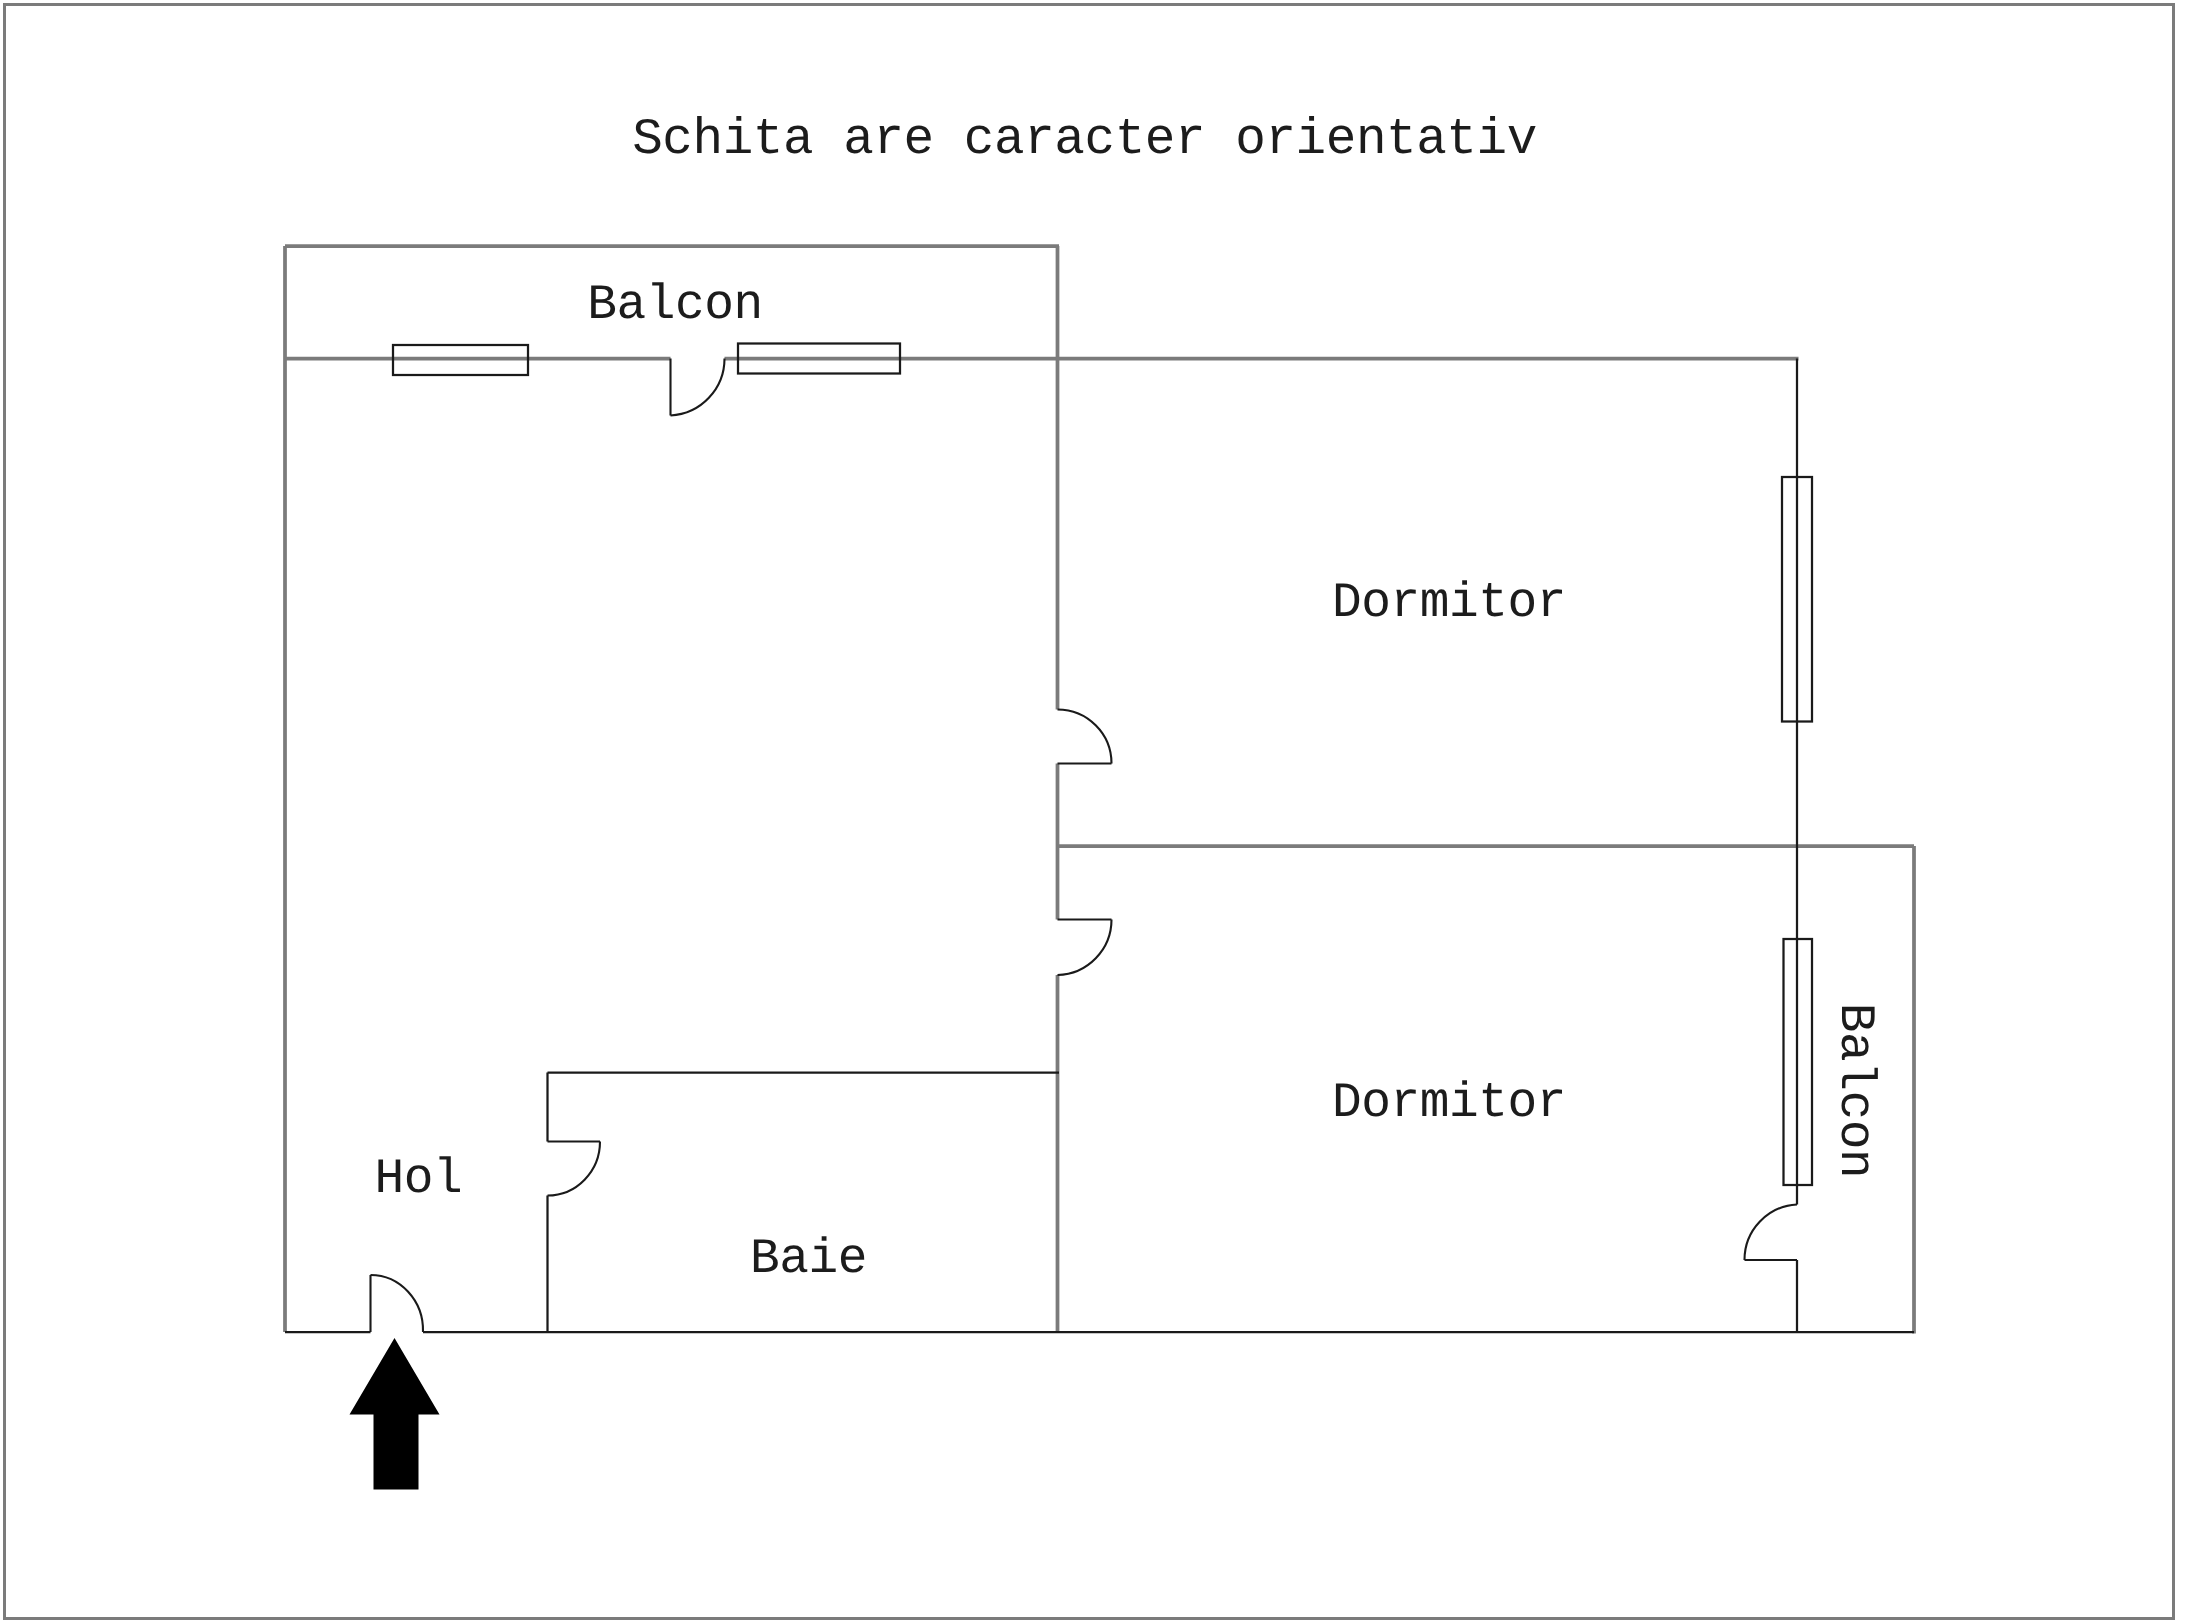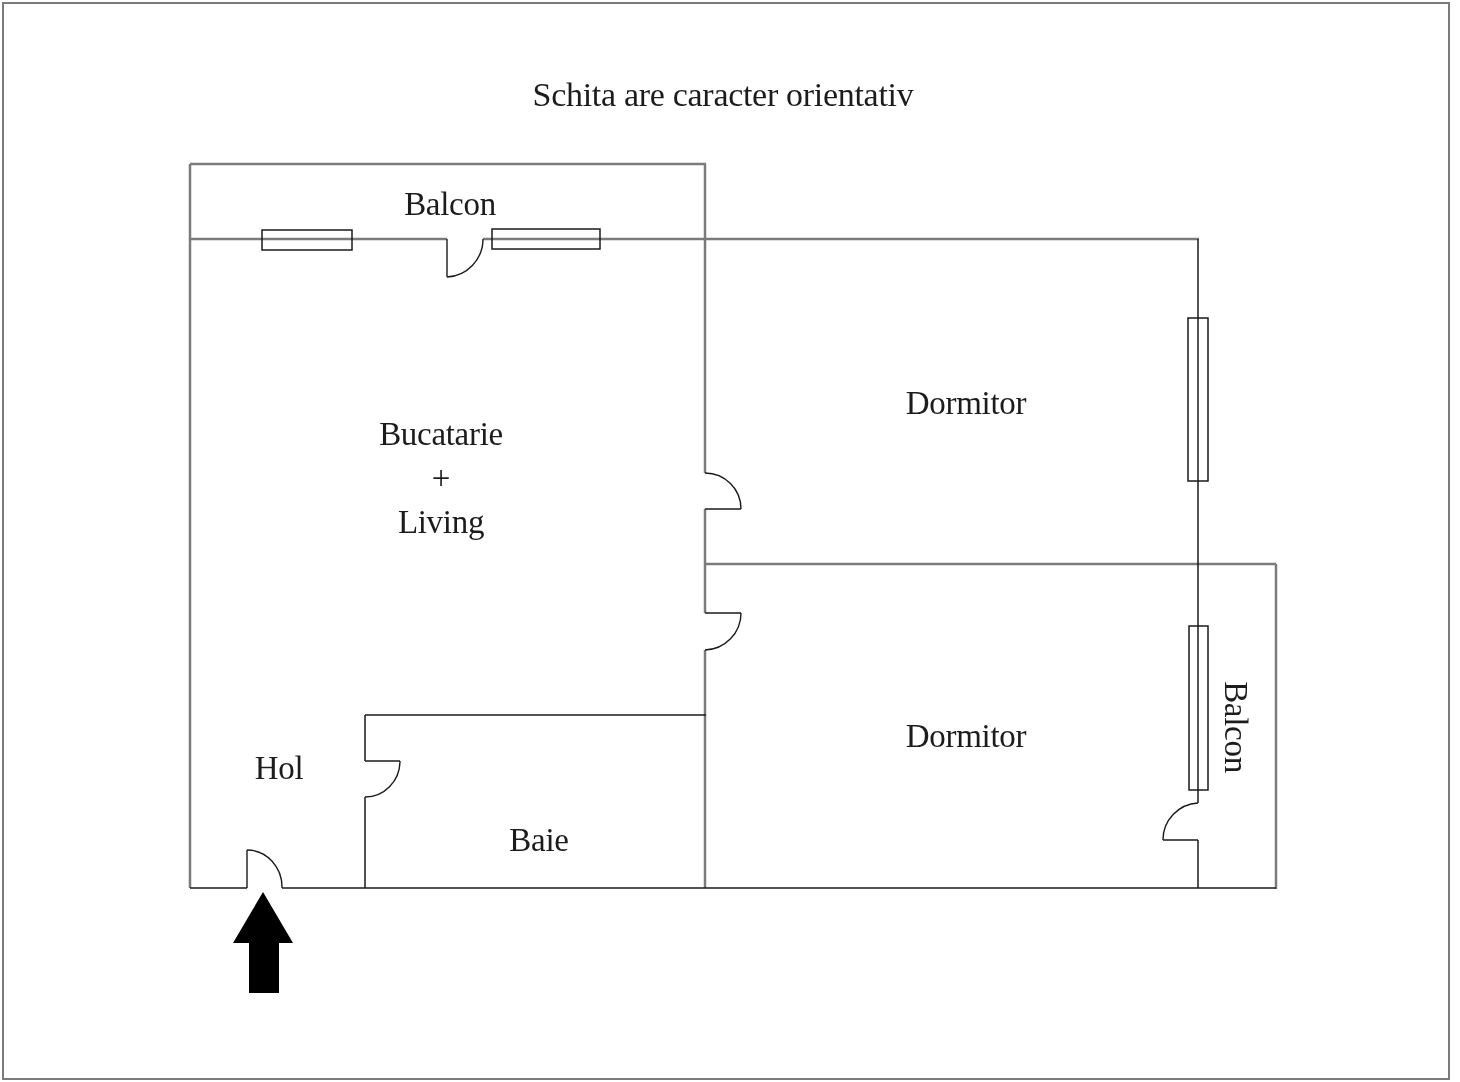--- a/index.html
+++ b/index.html
@@ -1,20 +1,20 @@
 <!DOCTYPE html>
 <html><head>
 <meta charset="utf-8">
 <style>
   html,body{margin:0;padding:0;background:#ffffff;}
   .page{
     position:relative;
     width:1452px;height:1082px;
     background:#ffffff;
-    font-family:Liberation Serif, serif;
+    font-family:Liberation Mono, monospace;
     overflow:hidden;
   }
   .frame{
     position:absolute; inset:2px;
     border:2px solid #7b7b7b;
     pointer-events:none;
   }
   .plan-svg{position:absolute;left:0;top:0;}
   .lbl{
     position:absolute;
@@ -90,29 +90,24 @@
       </g>
     </g>
 
     <polygon fill="#000000" points="263,892 293,943 279,943 279,993 249,993 249,943 233,943"></polygon>
   </svg>
 
   <div class="lbl" style="left:723px;top:95px;font-size:34px;">Schita are caracter orientativ</div>
 
   <div class="lbl" style="left:450px;top:204px;">Balcon</div>
 
-  <div class="lbl multiline" style="left:441px;top:478px;">
-    <div>Bucatarie</div>
-    <div>+</div>
-    <div>Living</div>
-  </div>
 
   <div class="lbl" style="left:966px;top:403px;">Dormitor</div>
 
   <div class="lbl" style="left:966px;top:736px;">Dormitor</div>
 
-  <div class="lbl" style="left:279px;top:768px;">Hol</div>
+  <div class="lbl" style="left:279px;top:787px;">Hol</div>
 
   <div class="lbl" style="left:539px;top:840px;">Baie</div>
 
   <div class="lbl rot" style="left:1236px;top:727px;">Balcon</div>
 
 </div>
 
 </body></html>

